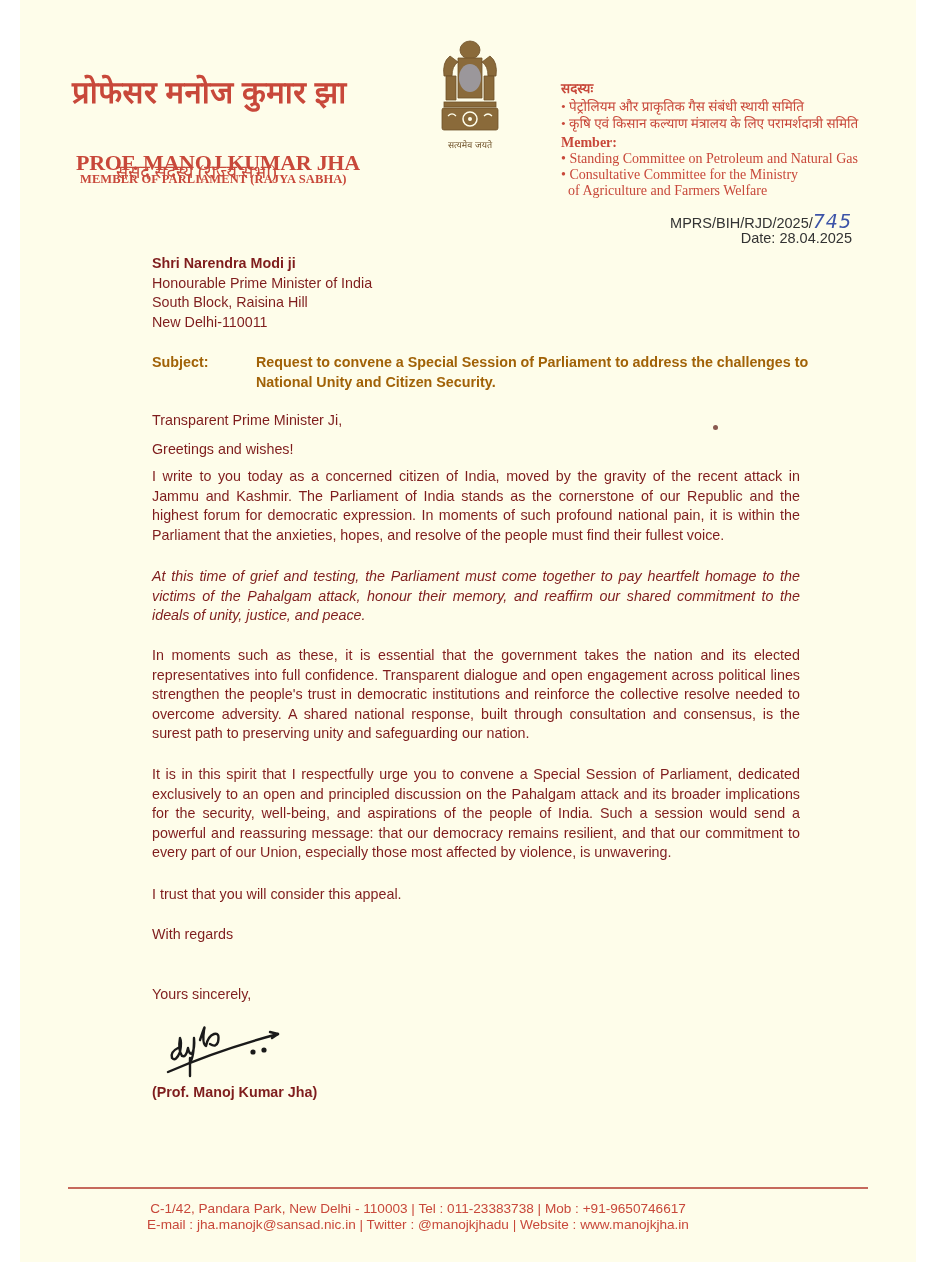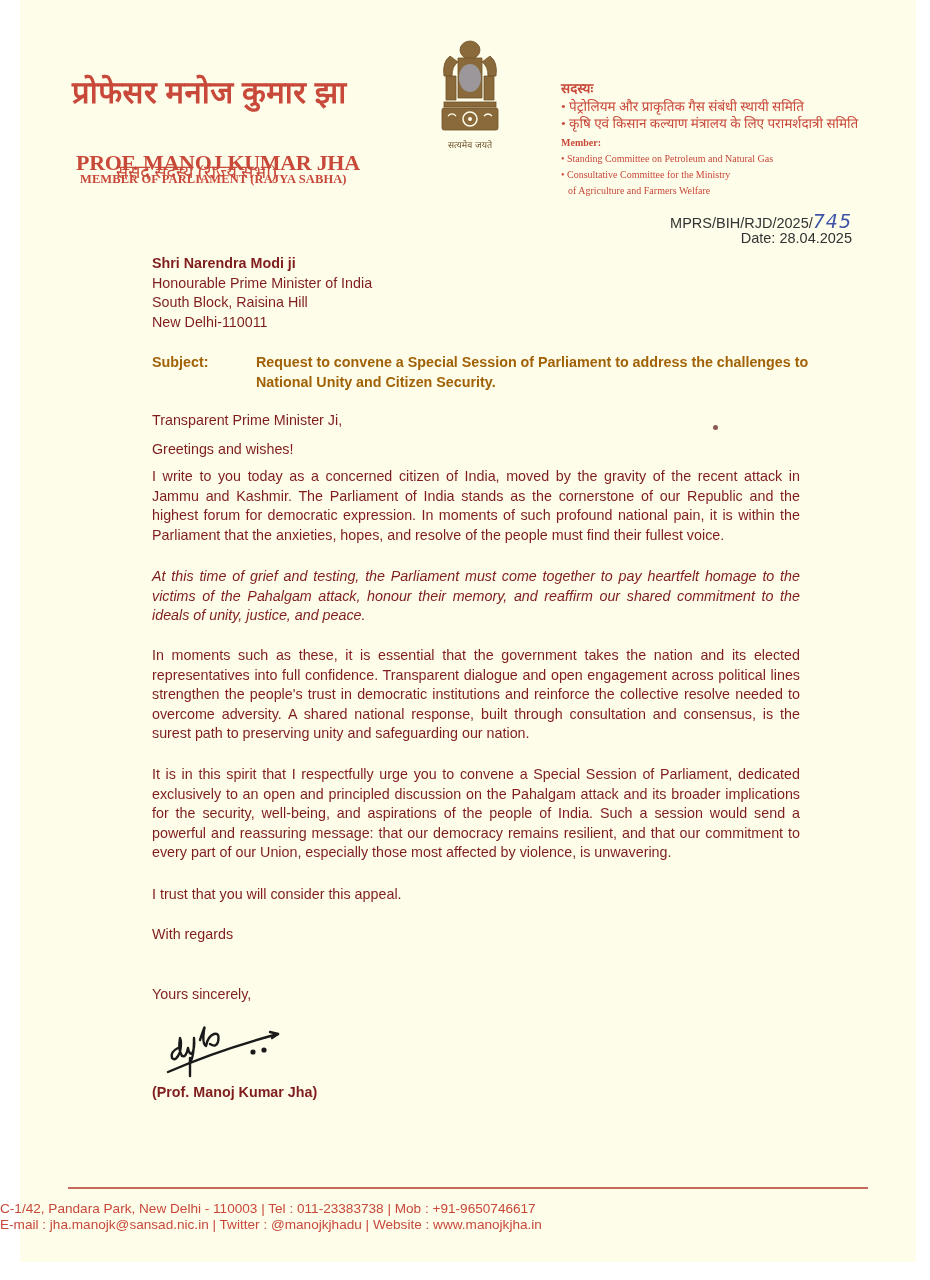--- a/index.html
+++ b/index.html
@@ -12,33 +12,33 @@
   .red { color: #c8483a; }
   .serif { font-family: "Liberation Serif", "DejaVu Serif", serif; }
   .sans { font-family: "Liberation Sans", "DejaVu Sans", sans-serif; }
   .hi-name { left: 72px; top: 70px; font-size: 31px; font-weight: bold; letter-spacing: 0.5px; }
   .hi-sub { left: 116px; top: 111px; font-size: 18px; margin-top: 48px; }
   .en-name { left: 76px; top: 150px; font-size: 22px; font-weight: bold; letter-spacing: -0.3px; }
   .en-sub { left: 80px; top: 172px; font-size: 12.5px; font-weight: bold; letter-spacing: 0.1px; }
   .emblem { left: 432px; top: 36px; width: 76px; height: 118px; }
   .committee { left: 561px; top: 80px; font-size: 13.5px; line-height: 17.5px; }
   .committee .head { font-weight: bold; }
-  .committee .en { font-size: 10px; line-height: 16px; }
+  .committee .en { font-size: 14px; line-height: 16px; }
   .ref { right: 78px; top: 212px; text-align: right; font-size: 14.5px; line-height: 19px; color: #333; }
   .ref .hand { font-family: "DejaVu Sans", sans-serif; color: #3d54a8; font-size: 19px; font-style: italic; letter-spacing: 1px; }
   .letter { left: 152px; width: 648px; font-size: 14.3px; color: #7f1d1d; line-height: 19.6px; }
   .bold { font-weight: bold; }
   .just { text-align: justify; }
   .subject { left: 152px; top: 352px; width: 660px; font-size: 14.3px; line-height: 20px; color: #a16207; }
   .subject .lbl { position: absolute; left: 0; top: 0; font-weight: bold; }
   .subject .txt { margin-left: 104px; font-weight: bold; }
   .speck { left: 713px; top: 425px; width: 5px; height: 5px; border-radius: 50%; background: #8a5a50; }
   .sig { left: 160px; top: 1010px; width: 130px; height: 70px; }
   .footer-rule { left: 68px; top: 1187px; width: 800px; height: 2px; background: #c6695c; }
-  .footer { left: 0; width: 836px; font-size: 13.6px; line-height: 16px; }
+  .footer { left: 0; width: 836px; text-align: center; font-size: 13.6px; line-height: 16px; }
 </style>
 </head>
 <body>
 
 <div class="paper"></div>
 
 <div class="abs serif red hi-name">प्रोफेसर मनोज कुमार झा</div>
 <div class="abs serif red hi-sub">संसद सदस्य (राज्य सभा)</div>
 <div class="abs serif red en-name">PROF. MANOJ KUMAR JHA</div>
 <div class="abs serif red en-sub">MEMBER OF PARLIAMENT (RAJYA SABHA)</div>

